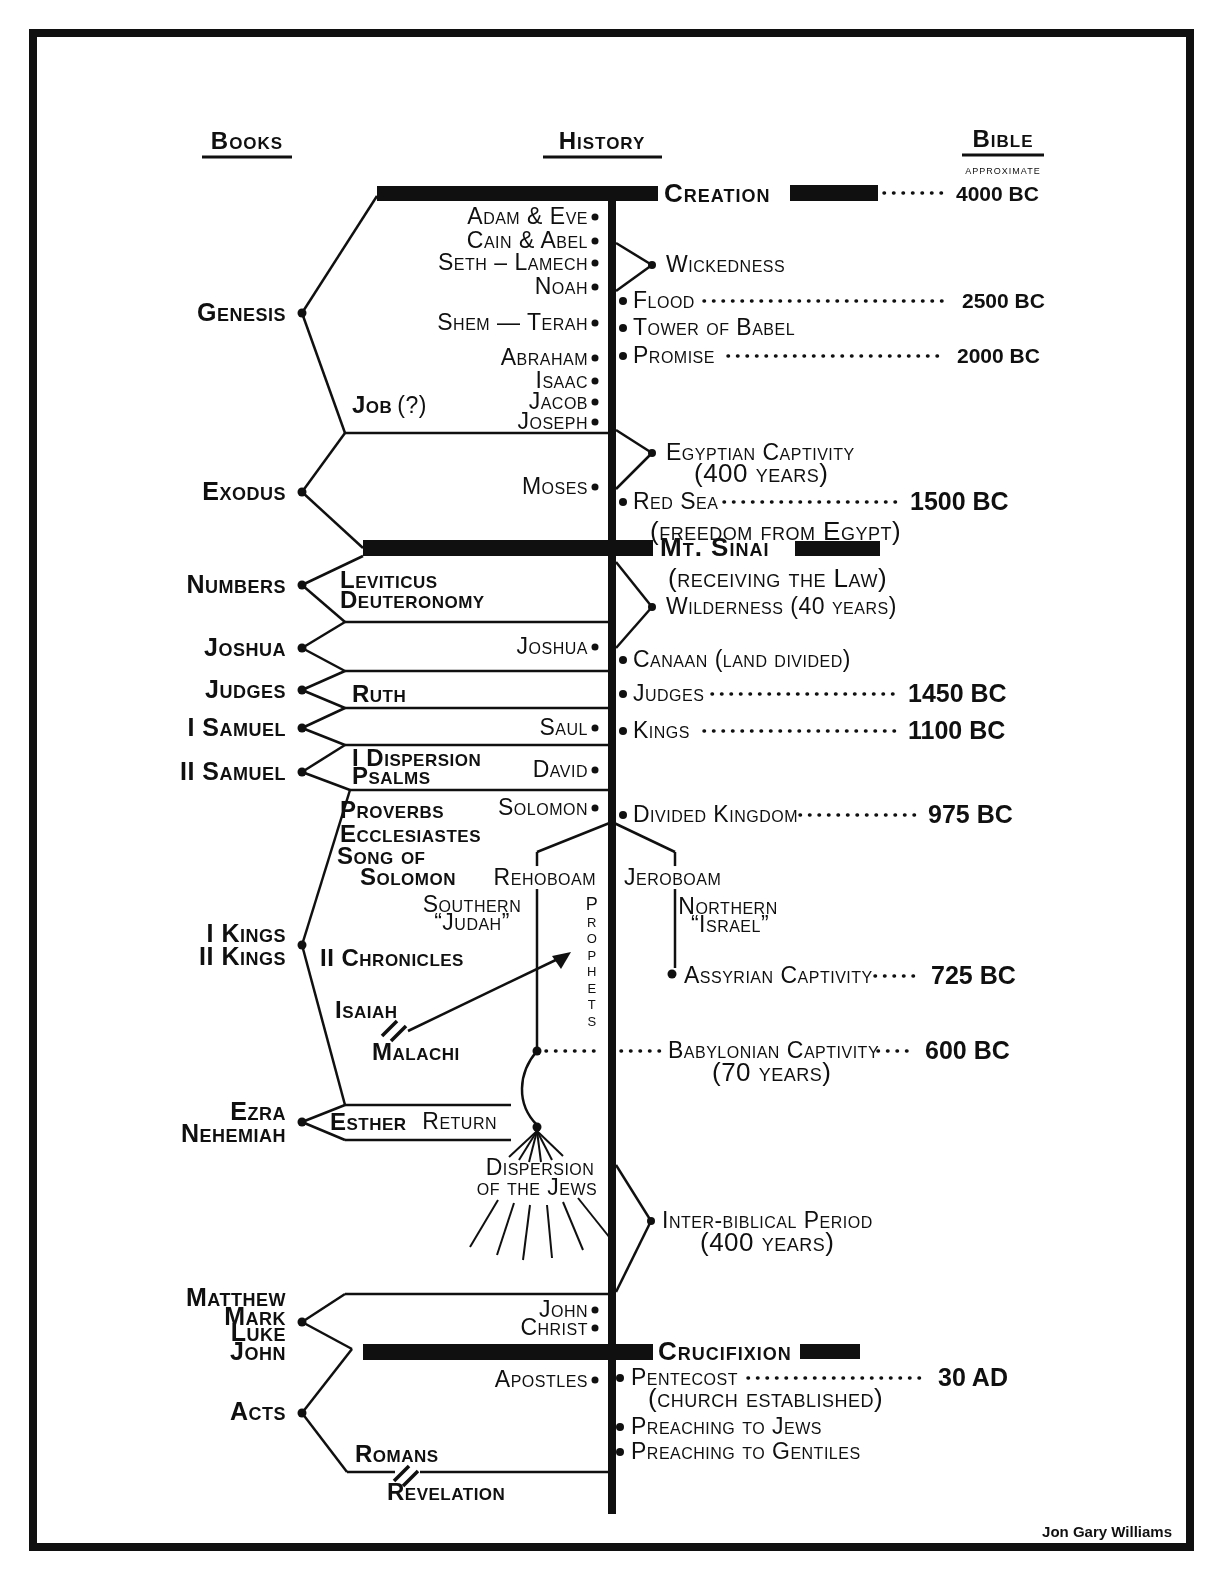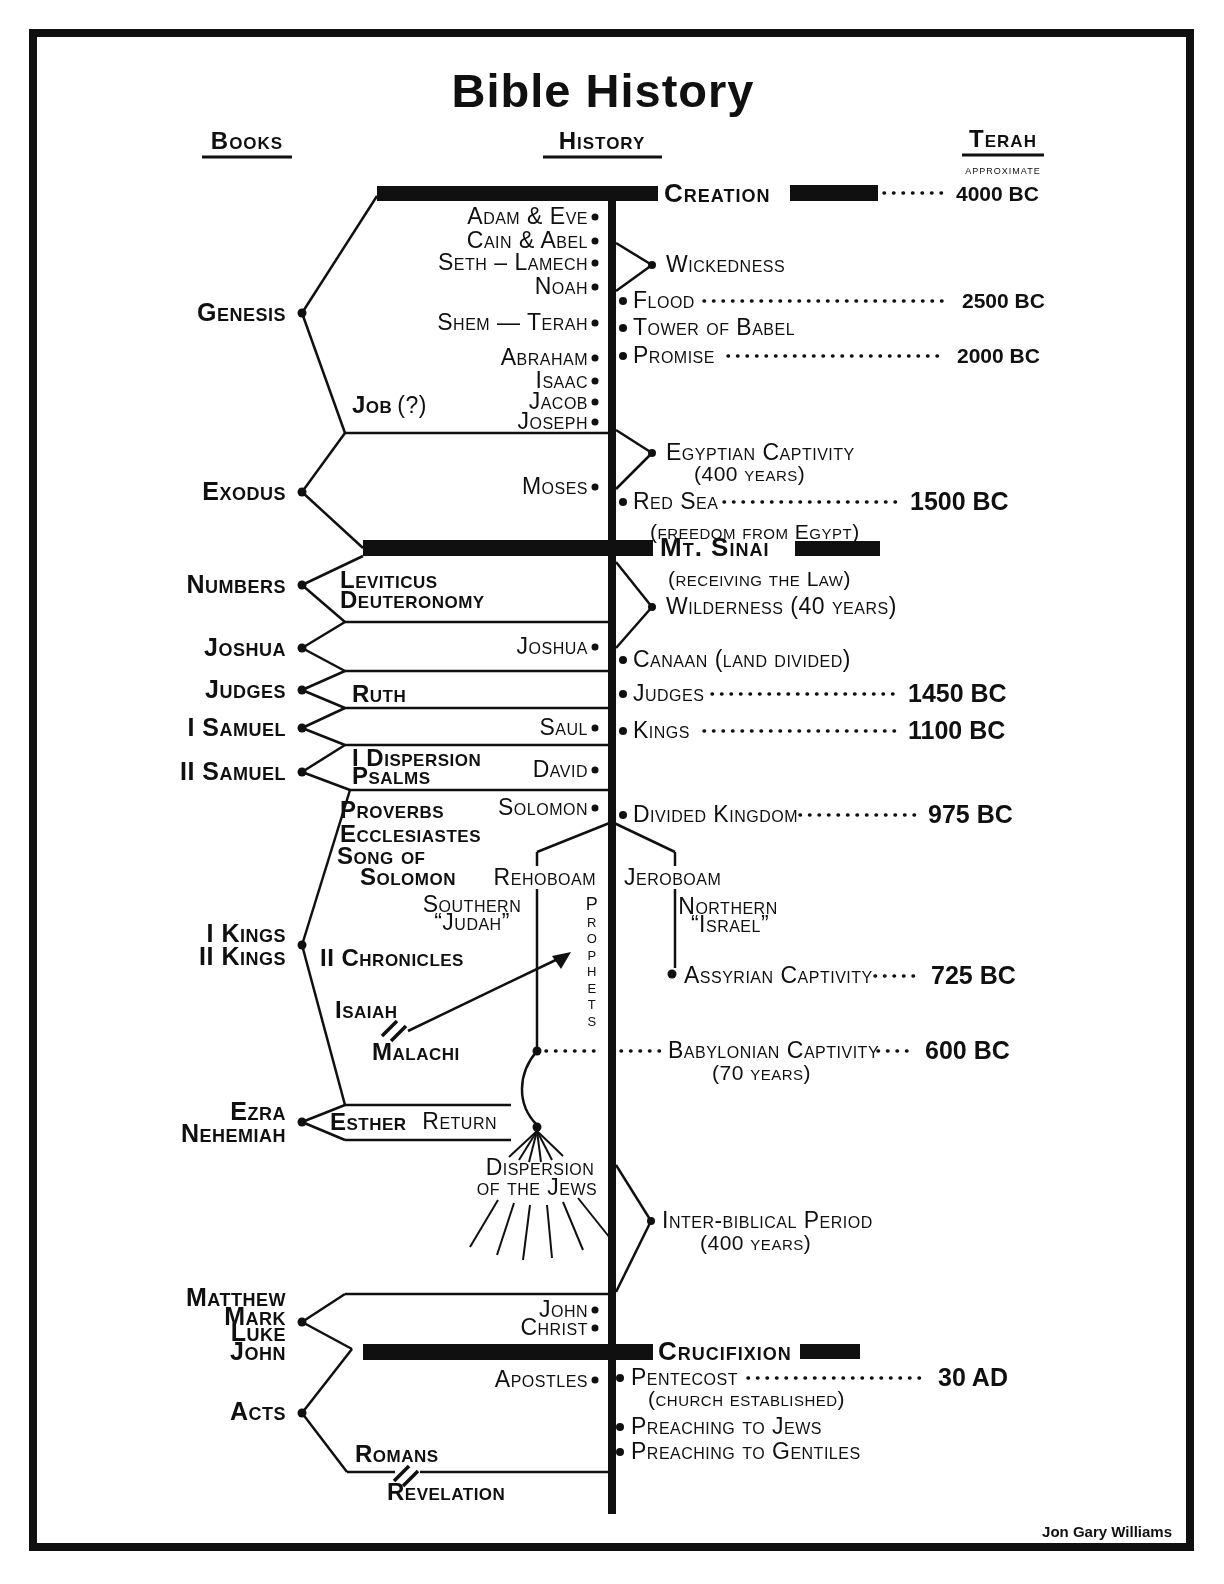--- a/index.html
+++ b/index.html
@@ -4,21 +4,21 @@
 <style>
   html,body{margin:0;padding:0;background:#fff;}
   #page{position:relative;width:1224px;height:1584px;background:#fff;overflow:hidden;
         font-family:"Liberation Sans",sans-serif;color:#101010;}
   #art{position:absolute;left:0;top:0;pointer-events:none;}
   .lbl{position:absolute;white-space:nowrap;line-height:1;transform:translateY(-52%);
        font-variant:small-caps;color:#101010;letter-spacing:.5px;}
   .r{transform:translateY(-52%);} 
   .c{transform:translate(-50%,-52%);}
   .evt{font-size:23px;}
-  .sub{font-size:21px;}
+  .sub{font-size:26px;}
   .book{font-size:25px;font-weight:bold;}
   .inner{font-size:24px;font-weight:bold;}
   .era{font-size:26px;font-weight:bold;letter-spacing:1px;text-align:center;}
   .date{font-size:25px;font-weight:bold;font-variant:normal;letter-spacing:0;}
   .date.big{font-size:21px;}
   .hdr{font-size:24px;font-weight:bold;letter-spacing:1px;}
   .title{font-size:47px;font-weight:800;letter-spacing:1px;font-variant:normal;}
   .note{font-size:13px;letter-spacing:1px;}
   .mask{background:#fff;padding:0 3px;}
   .vert{width:16px;word-break:break-all;white-space:normal;text-align:center;
@@ -197,24 +197,23 @@
         <circle cx="672" cy="974" r="4.5"></circle>
       <circle cx="537" cy="1051" r="4.5"></circle>
         <circle cx="537" cy="1127" r="4.5"></circle>
       <circle cx="651" cy="1221" r="4"></circle>
         <circle cx="620" cy="1378" r="4"></circle>
       <circle cx="620" cy="1427" r="4"></circle>
         <circle cx="620" cy="1452" r="4"></circle>
     </g>
   </svg>
 
-  <span class="lbl c title" style="left:603px;top:91px">Bible History</span>
   <span class="lbl c hdr" style="left:247px;top:141px">Books</span>
   <span class="lbl c hdr" style="left:602px;top:141px">History</span>
-  <span class="lbl c hdr" style="left:1003px;top:139px">Terah</span>
+  <span class="lbl c hdr" style="left:1003px;top:139px">Bible</span>
   <span class="lbl c note" style="left:1003px;top:170px">approximate</span>
 
   <span class="lbl era" style="left:664px;top:194px">Creation</span>
   <span class="lbl era" style="left:660px;top:548px">Mt. Sinai</span>
   <span class="lbl sub" style="left:668px;top:579px">(receiving the Law)</span>
   <span class="lbl era" style="left:658px;top:1352px">Crucifixion</span>
 
   <span class="lbl r book" style="right:938px;top:313px">Genesis</span>
   <span class="lbl r book" style="right:938px;top:492px">Exodus</span>
   <span class="lbl r book" style="right:938px;top:585px">Numbers</span>

